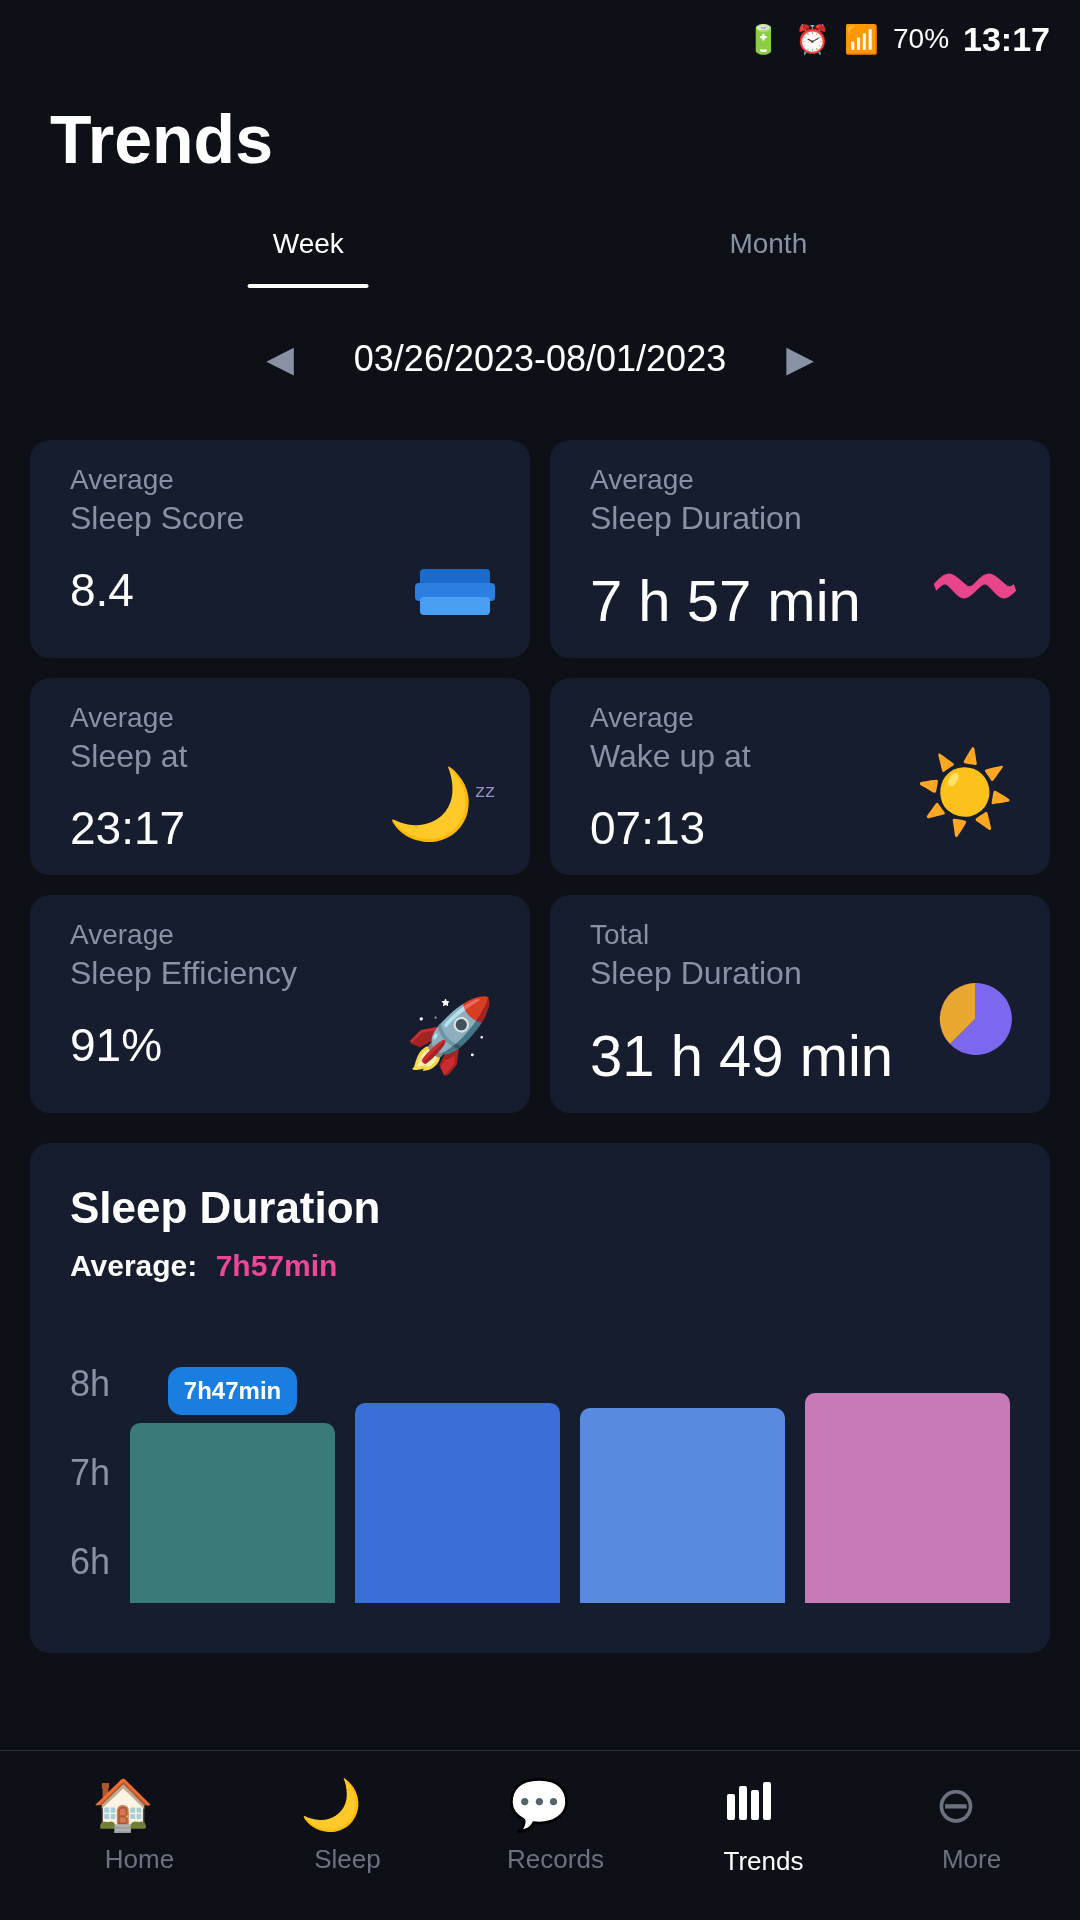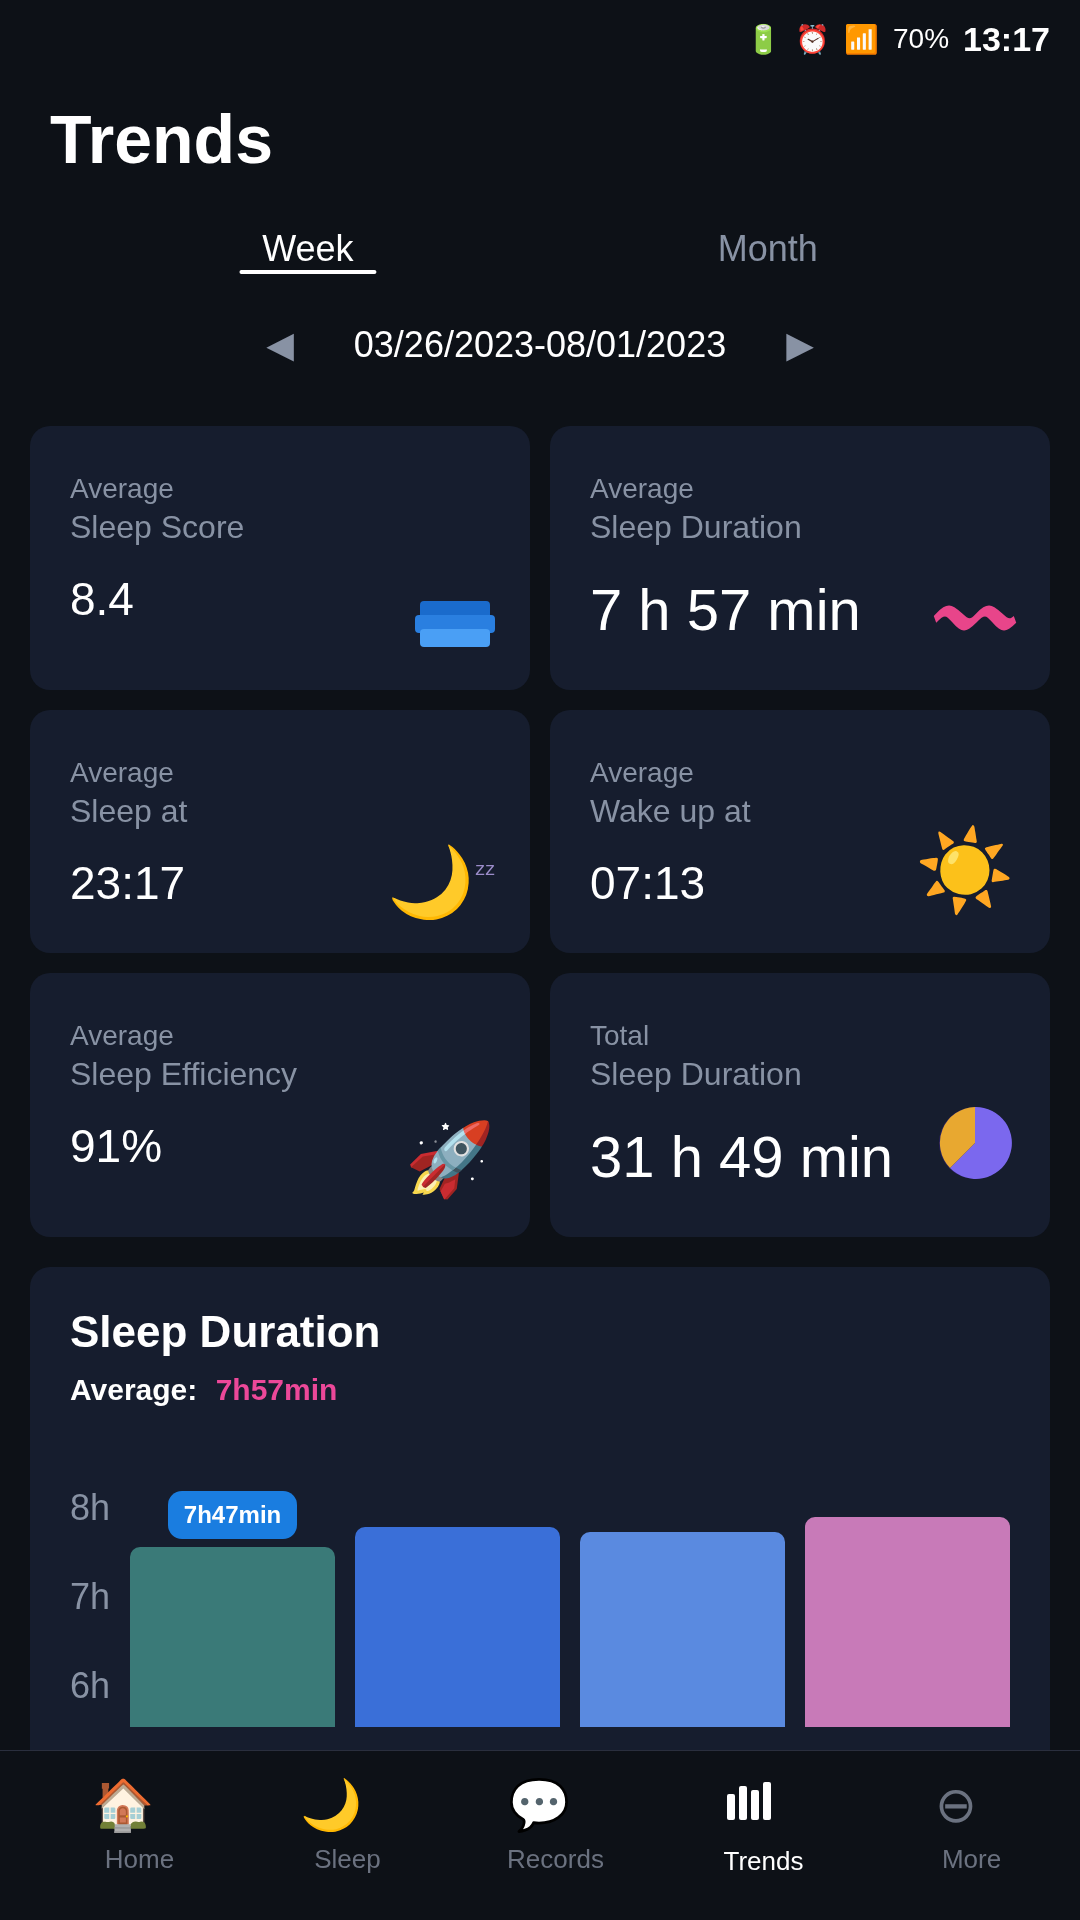--- a/index.html
+++ b/index.html
@@ -45,23 +45,23 @@
     }
 
     .tab-bar {
       display: flex;
       justify-content: space-around;
       padding: 0 80px;
       margin-bottom: 40px;
     }
 
     .tab-item {
-      font-size: 36px;
-      color: #8892a4;
-      padding: 10px 40px 4px;
+      font-size: 28px;
+      color: #8892a4;
+      padding: 10px 40px 28px;
       cursor: pointer;
       position: relative;
     }
 
     .tab-item.active {
       color: #ffffff;
     }
 
     .tab-item.active::after {
       content: '';
@@ -99,21 +99,21 @@
       display: grid;
       grid-template-columns: 1fr 1fr;
       gap: 20px;
       padding: 0 30px;
       margin-bottom: 30px;
     }
 
     .metric-card {
       background: #161d2e;
       border-radius: 20px;
-      padding: 47px 40px;
+      padding: 24px 40px;
       position: relative;
       overflow: hidden;
     }
 
     .metric-label-top {
       font-size: 28px;
       color: #8892a4;
       margin-bottom: 4px;
     }
 

